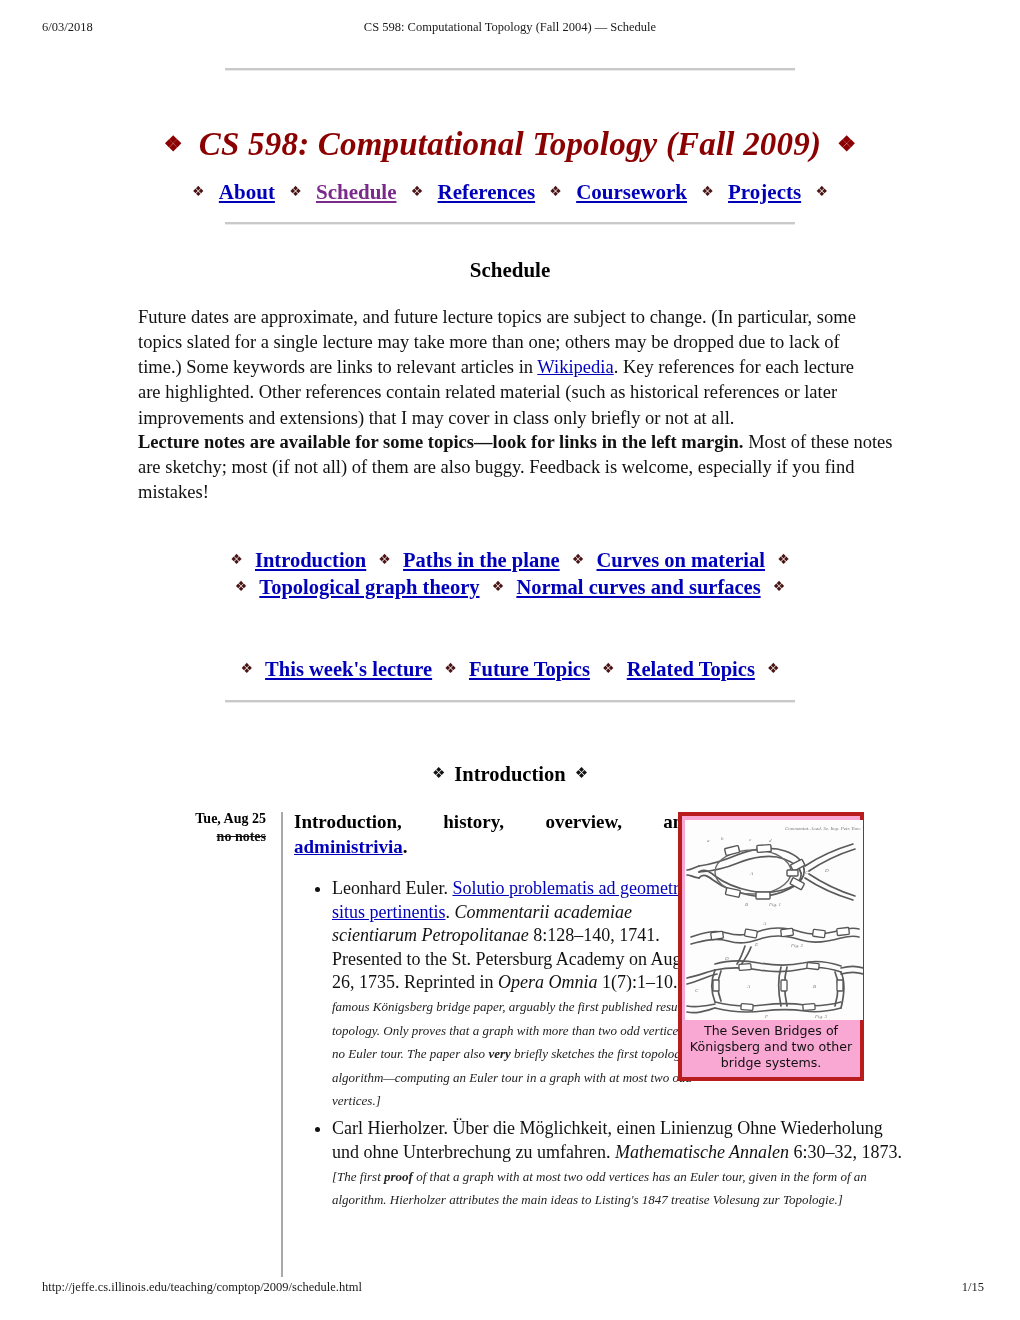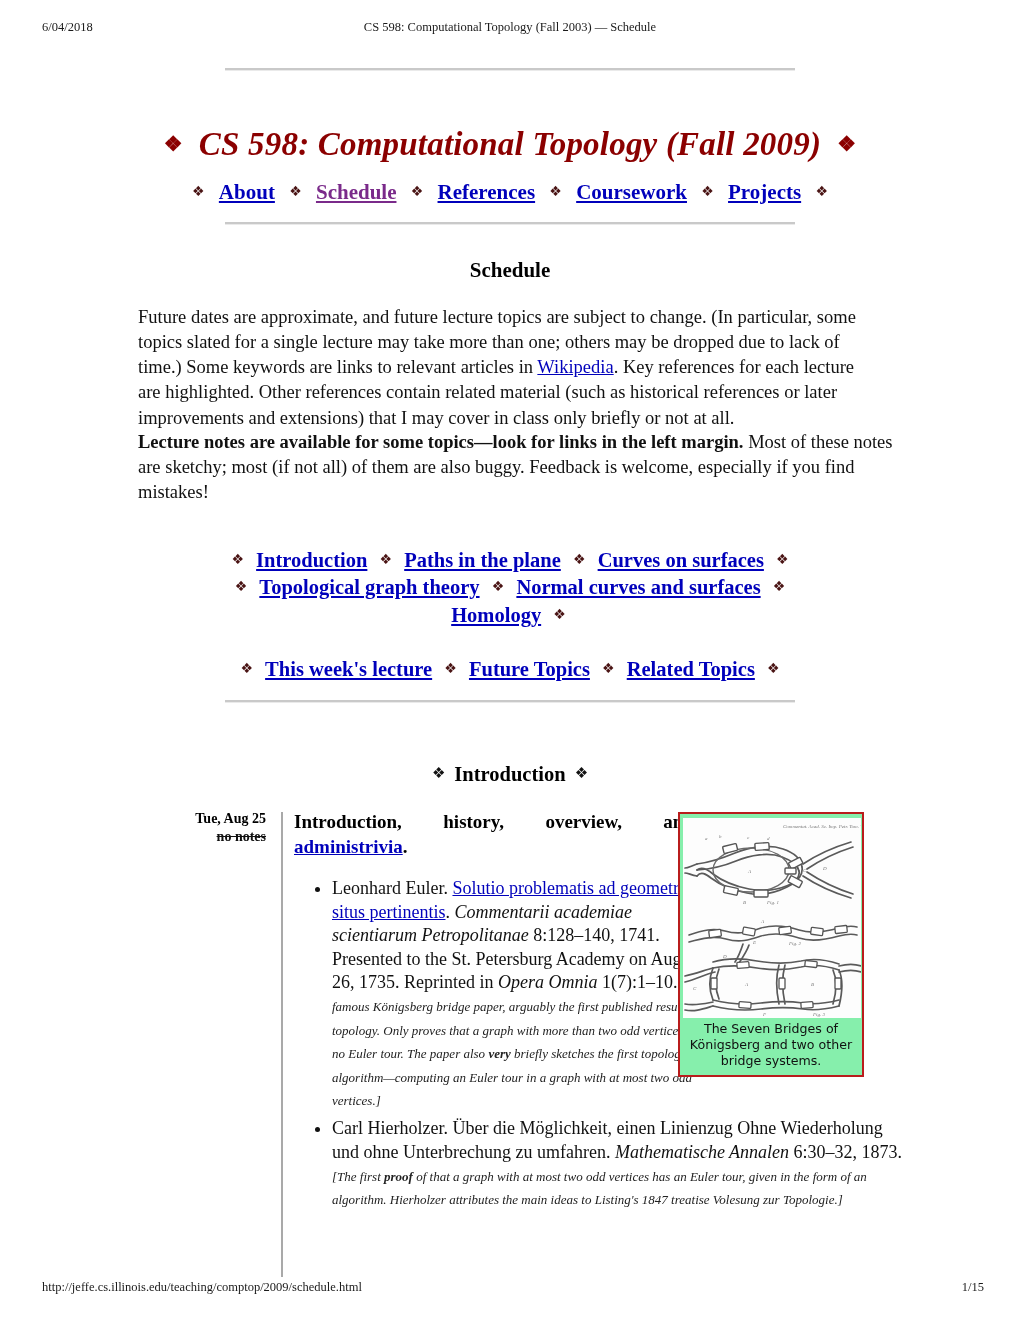--- a/index.html
+++ b/index.html
@@ -225,22 +225,22 @@
 
   .ref1 { width: 378px; }
   .ref2 { width: 580px; }
 
   
   .figure {
     position: absolute;
     left: 678px;
     top: 812px;
     width: 186px;
-    border: 2px solid #b91c1c;
-    background: #86efac;
+    border: 4px solid #b91c1c;
+    background: #f9a8d4;
     box-sizing: border-box;
     padding: 4px 3px 6px 3px;
   }
   .figure .fig-img {
     width: 178px;
     height: 200px;
     display: block;
     margin: 0 auto;
   }
   .fig-caption {
@@ -251,22 +251,22 @@
     color: #111;
     margin-top: 3px;
   }
   .fig-caption a { color: #0000bb; text-decoration: underline; }
   .fig-caption .it { font-style: italic; }
 </style>
 </head>
 <body>
 
 <div class="print-header">
-  <span class="ph-date">6/04/2018</span>
-  <span class="ph-title">CS 598: Computational Topology (Fall 2003) — Schedule</span>
+  <span class="ph-date">6/03/2018</span>
+  <span class="ph-title">CS 598: Computational Topology (Fall 2004) — Schedule</span>
 </div>
 
 <div class="page">
 
   <div style="position:absolute; left:0; top:68px; width:1020px;">
     <hr class="rule">
   </div>
 
   <h1 class="site-title" style="position:absolute; left:0; top:104px; width:1020px;">
     <span class="dia">❖</span><span>CS 598: Computational Topology (Fall 2009)</span><span class="dia">❖</span>
@@ -300,32 +300,28 @@
     <b>Lecture notes are available for some topics—look for links in the left margin.</b><span> Most of these notes are sketchy; most (if not all) of them are also buggy. Feedback is welcome, especially if you find mistakes!</span>
   </p>
 
   <div class="toc" style="position:absolute; left:0; top:547px; width:1020px;">
     <div>
       <span class="dia">❖</span>
       <a href="#">Introduction</a>
       <span class="dia">❖</span>
       <a href="#">Paths in the plane</a>
       <span class="dia">❖</span>
-      <a href="#">Curves on surfaces</a>
+      <a href="#">Curves on material</a>
       <span class="dia">❖</span>
     </div>
     <div>
       <span class="dia">❖</span>
       <a href="#">Topological graph theory</a>
       <span class="dia">❖</span>
       <a href="#">Normal curves and surfaces</a>
-      <span class="dia">❖</span>
-    </div>
-    <div>
-      <a href="#">Homology</a>
       <span class="dia">❖</span>
     </div>
   </div>
 
   <div class="toc" style="position:absolute; left:0; top:656px; width:1020px;">
     <div>
       <span class="dia">❖</span>
       <a href="#">This week's lecture</a>
       <span class="dia">❖</span>
       <a href="#">Future Topics</a>

